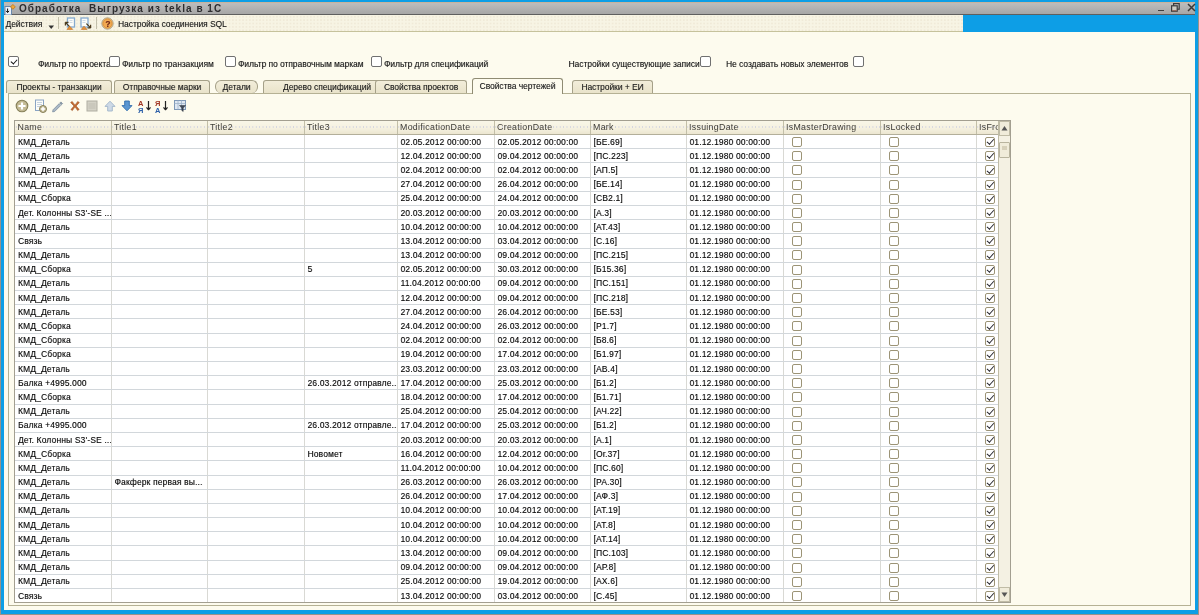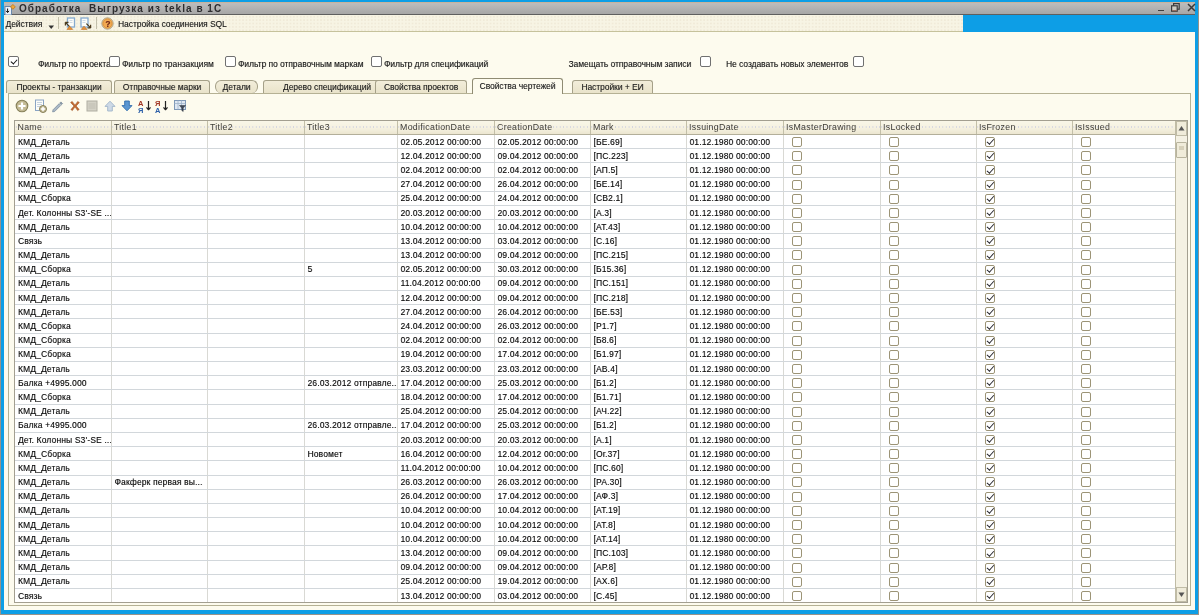--- a/index.html
+++ b/index.html
@@ -87,21 +87,21 @@
   </div>
 <div id="form">
 <div class="ucb ck" style="left:4px;top:24px;"></div>
     <div class="lbl" style="left:17px;top:26.5px;margin-left:17px;">Фильтр по проектам</div>
 <div class="ucb" style="left:105px;top:24px;"></div>
     <div class="lbl" style="left:118px;top:26.5px;">Фильтр по транзакциям</div>
 <div class="ucb" style="left:221px;top:24px;"></div>
     <div class="lbl" style="left:234px;top:26.5px;">Фильтр по отправочным маркам</div>
 <div class="ucb" style="left:367px;top:24px;"></div>
     <div class="lbl" style="left:380px;top:26.5px;">Фильтр для спецификаций</div>
-<div class="lbl" style="left:564.5px;top:26.5px;">Замещать отправочным записи</div>
+<div class="lbl" style="left:564.5px;top:26.5px;">Настройки существующие записи</div>
     <div class="ucb" style="left:696px;top:24px;"></div>
 <div class="lbl" style="left:722px;top:26.5px;">Не создавать новых элементов</div>
     <div class="ucb" style="left:849px;top:24px;"></div>
 <div class="tab" style="left:2px;width:106px;">Проекты - транзакции</div>
 <div class="tab" style="left:110px;width:96px;">Отправочные марки</div>
 <div class="tab" style="left:211px;width:43px;border-radius:6px;">Детали</div>
 <div class="tab" style="left:259px;width:128px;">Дерево спецификаций</div>
 <div class="tab" style="left:371px;width:92px;">Свойства проектов</div>
 <div class="tab act" style="left:468px;width:91px;">Свойства чертежей</div>
 <div class="tab" style="left:568px;width:81px;">Настройки + ЕИ</div>
@@ -143,21 +143,21 @@
             <text x="0" y="6.5" font-family="Liberation Sans" font-size="7.5" font-weight="bold" fill="#a03422">Я</text>
             <text x="0" y="13.5" font-family="Liberation Sans" font-size="7.5" font-weight="bold" fill="#2b5ea8">А</text>
             <path d="M10.5 2v9M10.5 11l-2-2.6M10.5 11l2-2.6" stroke="#222" stroke-width="1.2" fill="none"></path>
           </svg></div>
         <div class="gticon" style="left:157.5px;"><svg width="14" height="14">
             <rect x="1.5" y="1.5" width="11" height="9" fill="#dfe8f2" stroke="#7f98b6"></rect>
             <path d="M1.5 4.5h11M5 1.5v9M8.5 1.5v9" stroke="#9fb4ca" stroke-width="0.8"></path>
             <path d="M6.5 6.5h6l-2.3 2.6v3.4l-1.4-1v-2.4z" fill="#3f4856" stroke="#2c3440" stroke-width="0.5"></path>
           </svg></div>
       </div>
-<div id="grid" style="left:5px;top:25.5px;width:1174px;height:483px;">
+<div id="grid" style="left:5px;top:25.5px;width:997px;height:483px;">
 <table>
           <colgroup>
             <col style="width:96px">
             <col style="width:96px">
             <col style="width:97px">
             <col style="width:93px">
             <col style="width:97px">
             <col style="width:96px">
             <col style="width:96px">
             <col style="width:97px">

